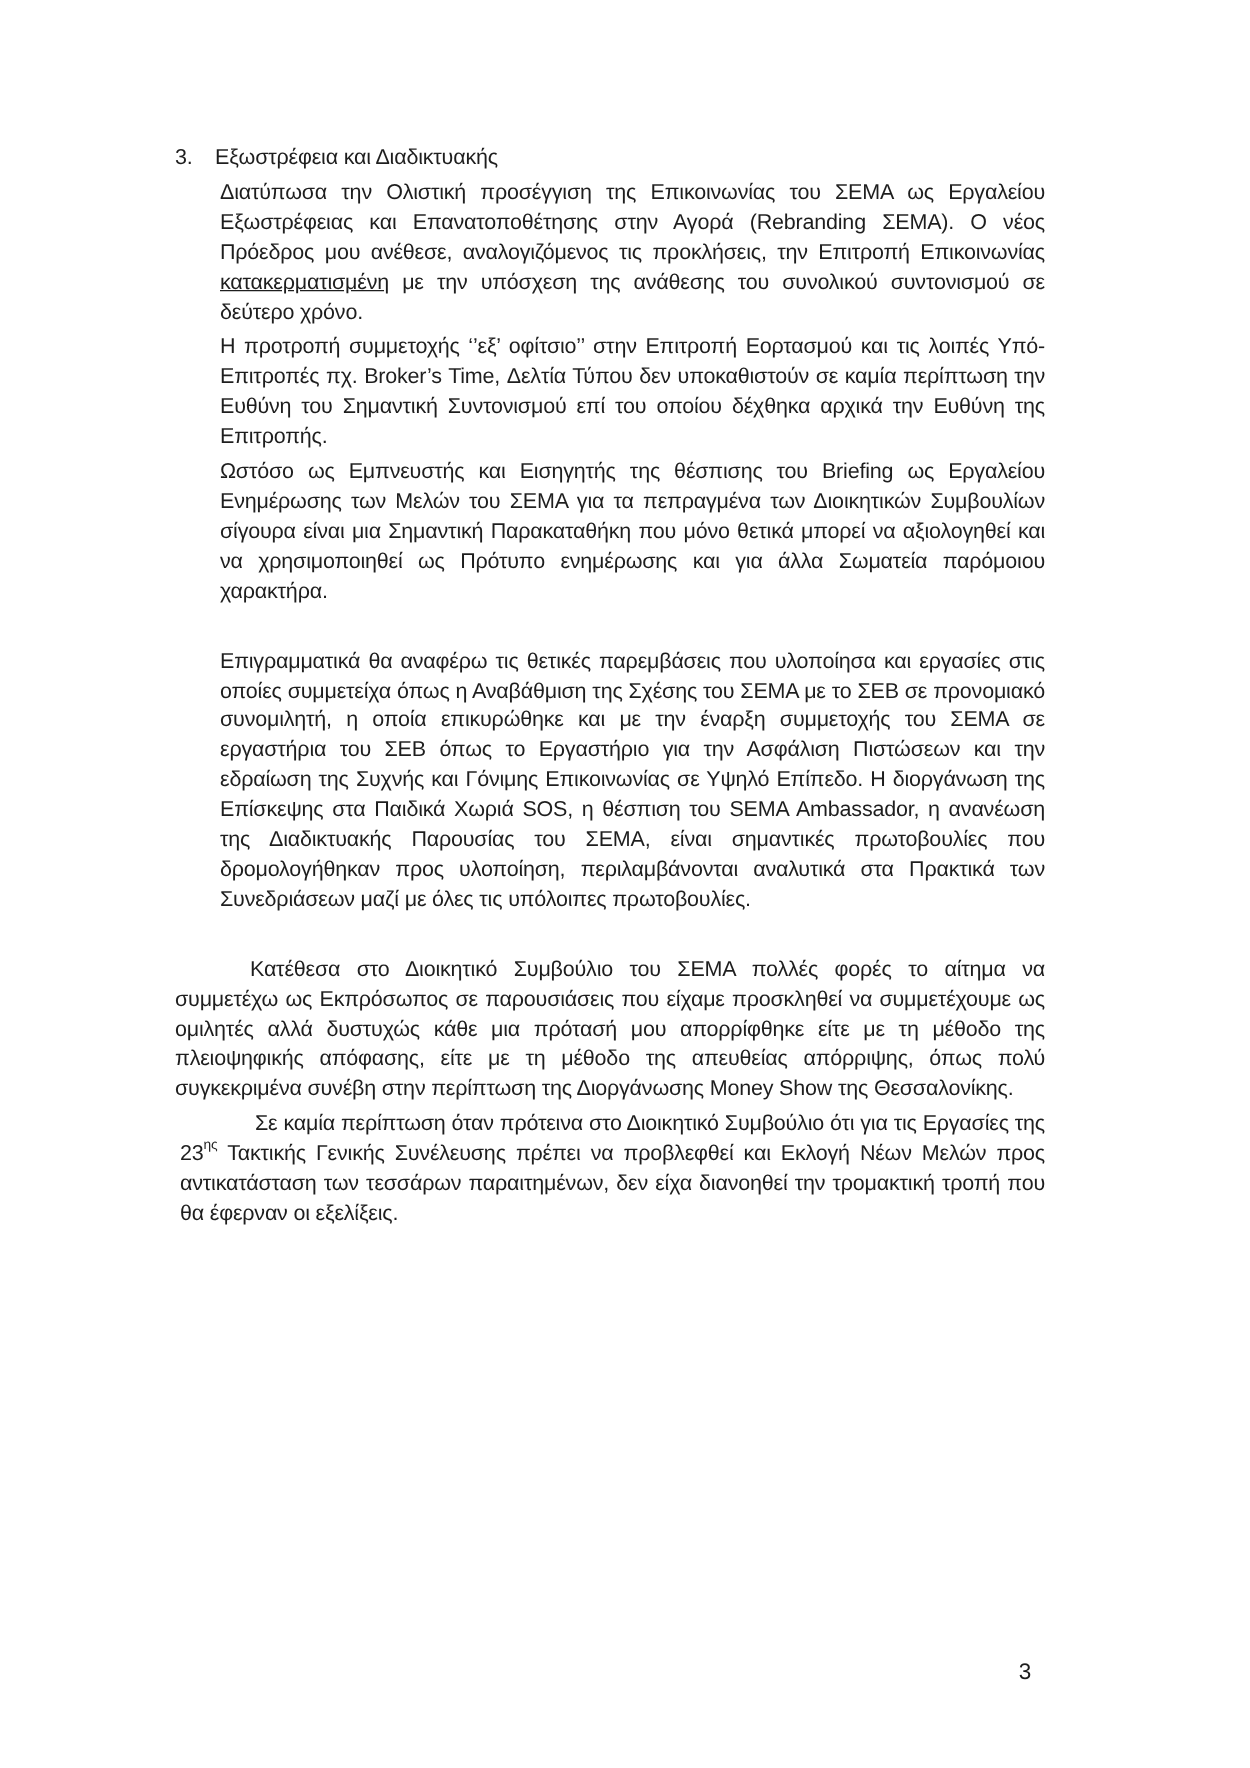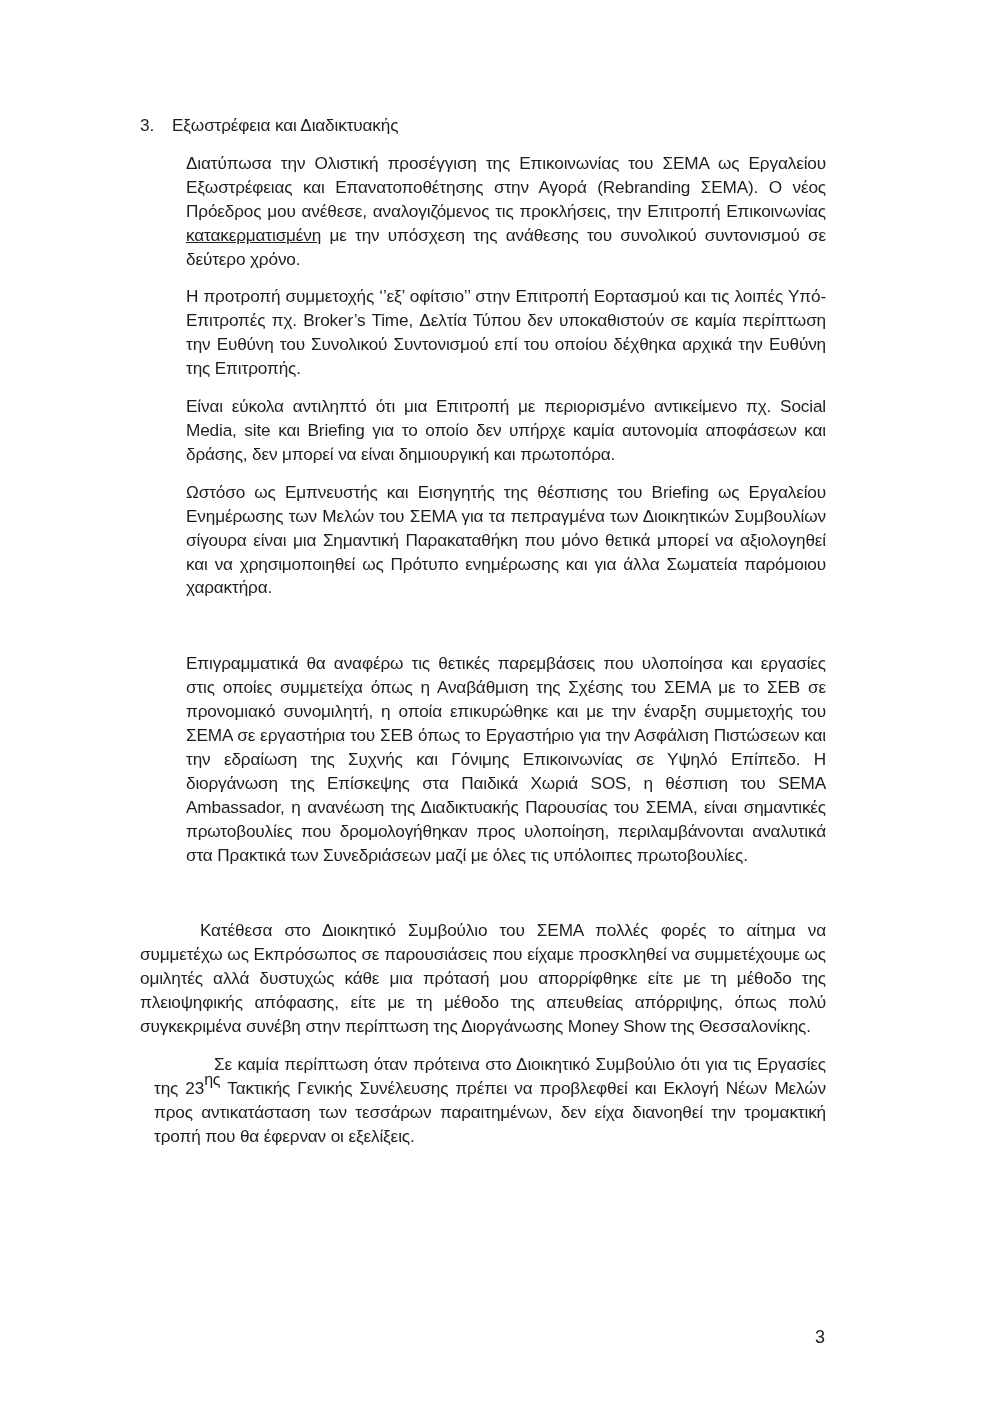--- a/index.html
+++ b/index.html
@@ -7,46 +7,45 @@
       width: 1000px; height: 1414px; position: relative; overflow: hidden;
       font-family: "Liberation Sans", sans-serif; color: #1e1e1e;
     }
     .page { position: absolute; left: 0; top: 0; width: 1000px; height: 1414px; background: #ffffff; }
     .content {
       position: absolute; left: 140px; top: 114px; width: 700px;
       font-size: 17.2px; line-height: 23.9px; letter-spacing: -0.15px;
     }
     .section-head { display: flex; }
     .section-num { width: 32px; flex: none; }
-    .p { margin: 14px; text-align: justify; text-align-last: left; }
+    .p { margin: 4px; text-align: justify; text-align-last: left; }
     .indent-block { padding-left: 32px; }
     .gap { height: 24px; }
     .gap2 { height: 24px; }
     .first-indent { text-indent: 60px; }
     .u { text-decoration: underline; }
-    sup { font-size: 16px; line-height: 0; position: relative; top: -2px; vertical-align: super; }
+    sup { font-size: 11px; line-height: 0; position: relative; top: -2px; vertical-align: super; }
     .page-number {
       position: absolute; left: 815px; top: 1327px; font-size: 18px;
     }
   </style>
 </head>
 <body>
 
 <div class="page">
   <div class="content">
 
     <div class="section-head">
       <span class="section-num">3.</span>
       <span>Εξωστρέφεια και Διαδικτυακής</span>
     </div>
 
     <div class="indent-block">
       <p class="p"><span>Διατύπωσα την Ολιστική προσέγγιση της Επικοινωνίας του ΣΕΜΑ ως Εργαλείου Εξωστρέφειας και Επανατοποθέτησης στην Αγορά (Rebranding ΣΕΜΑ). Ο νέος Πρόεδρος μου ανέθεσε, αναλογιζόμενος τις προκλήσεις, την Επιτροπή Επικοινωνίας </span><span class="u">κατακερματισμένη</span><span> με την υπόσχεση της ανάθεσης του συνολικού συντονισμού σε δεύτερο χρόνο.</span></p>
-      <p class="p">Η προτροπή συμμετοχής ‘’εξ’ οφίτσιο’’ στην Επιτροπή Εορτασμού και τις λοιπές Υπό-Επιτροπές πχ. Broker’s Time, Δελτία Τύπου δεν υποκαθιστούν σε καμία περίπτωση την Ευθύνη του Συνολικού Συντονισμού επί του οποίου δέχθηκα αρχικά την Ευθύνη της Επιτροπής.</p>
-      <p class="p">Είναι εύκολα αντιληπτό ότι μια Επιτροπή με περιορισμένο αντικείμενο πχ. Social Media, site και Briefing για το οποίο δεν υπήρχε καμία αυτονομία αποφάσεων και δράσης, δεν μπορεί να είναι δημιουργική και πρωτοπόρα.</p>
+      <p class="p">Η προτροπή συμμετοχής ‘’εξ’ οφίτσιο’’ στην Επιτροπή Εορτασμού και τις λοιπές Υπό-Επιτροπές πχ. Broker’s Time, Δελτία Τύπου δεν υποκαθιστούν σε καμία περίπτωση την Ευθύνη του Σημαντική Συντονισμού επί του οποίου δέχθηκα αρχικά την Ευθύνη της Επιτροπής.</p>
       <p class="p">Ωστόσο ως Εμπνευστής και Εισηγητής της θέσπισης του Briefing ως Εργαλείου Ενημέρωσης των Μελών του ΣΕΜΑ για τα πεπραγμένα των Διοικητικών Συμβουλίων σίγουρα είναι μια Σημαντική Παρακαταθήκη που μόνο θετικά μπορεί να αξιολογηθεί και να χρησιμοποιηθεί ως Πρότυπο ενημέρωσης και για άλλα Σωματεία παρόμοιου χαρακτήρα.</p>
     </div>
 
     <div class="gap"></div>
 
     <div class="indent-block">
       <p class="p">Επιγραμματικά θα αναφέρω τις θετικές παρεμβάσεις που υλοποίησα και εργασίες στις οποίες συμμετείχα όπως η Αναβάθμιση της Σχέσης του ΣΕΜΑ με το ΣΕΒ σε προνομιακό συνομιλητή, η οποία επικυρώθηκε και με την έναρξη συμμετοχής του ΣΕΜΑ σε εργαστήρια του ΣΕΒ όπως το Εργαστήριο για την Ασφάλιση Πιστώσεων και την εδραίωση της Συχνής και Γόνιμης Επικοινωνίας σε Υψηλό Επίπεδο. Η διοργάνωση της Επίσκεψης στα Παιδικά Χωριά SOS, η θέσπιση του SEMA Ambassador, η ανανέωση της Διαδικτυακής Παρουσίας του ΣΕΜΑ, είναι σημαντικές πρωτοβουλίες που δρομολογήθηκαν προς υλοποίηση, περιλαμβάνονται αναλυτικά στα Πρακτικά των Συνεδριάσεων μαζί με όλες τις υπόλοιπες πρωτοβουλίες.</p>
     </div>
 
     <div class="gap2"></div>

